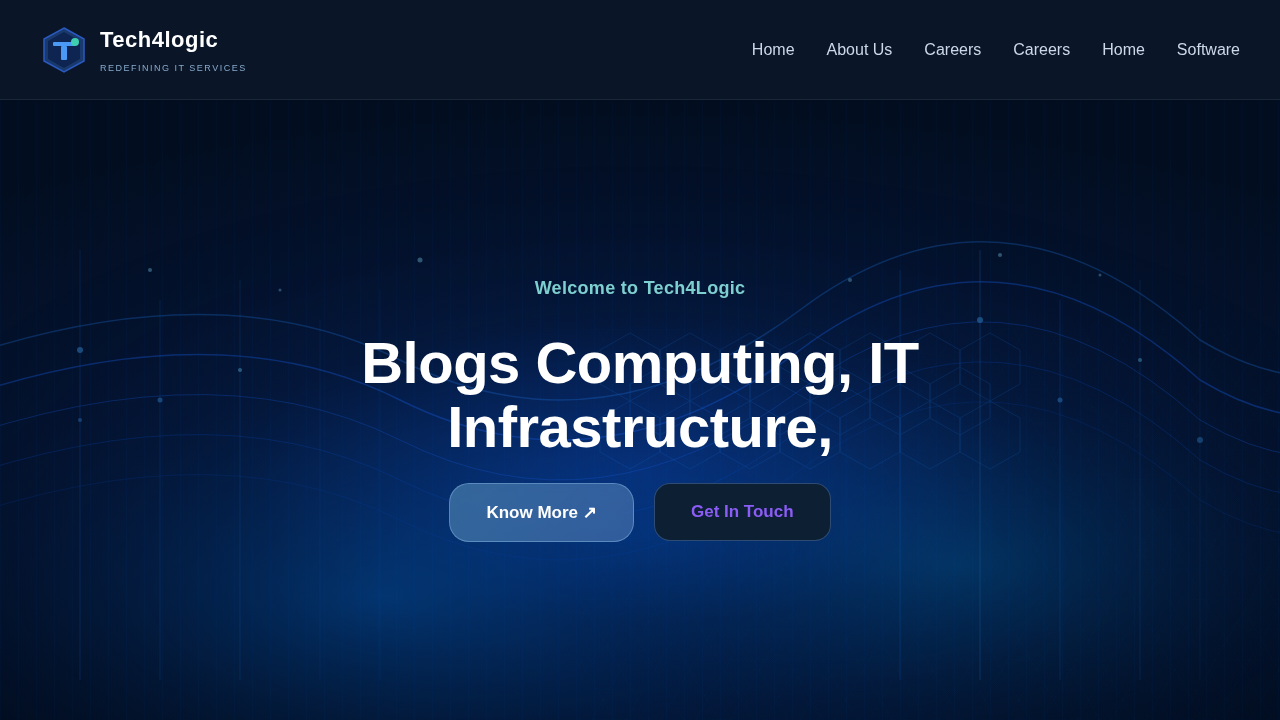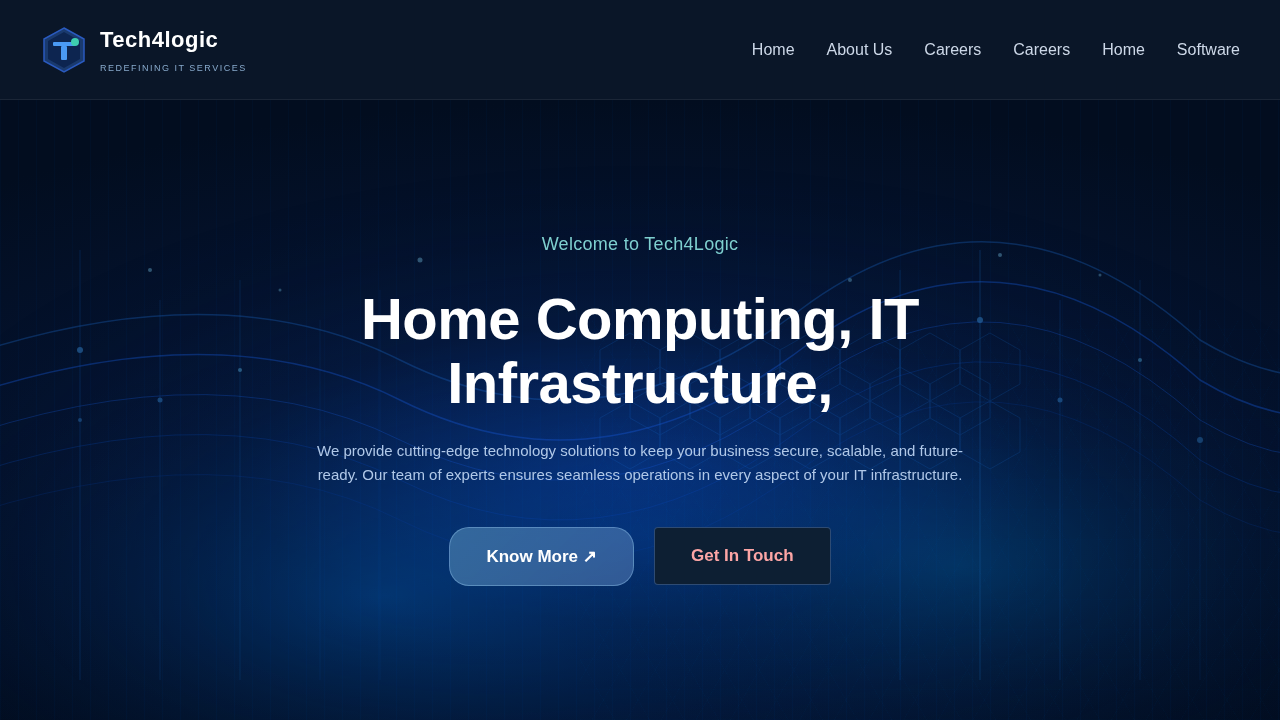--- a/index.html
+++ b/index.html
@@ -147,21 +147,21 @@
     
     .hero-content {
       position: relative;
       z-index: 5;
       max-width: 820px;
       padding: 0 20px;
     }
 
     .hero-subtitle {
       font-size: 18px;
-      font-weight: 400;
+      font-weight: 700;
       color: #7ecfcf;
       margin-bottom: 32px;
       letter-spacing: 0.3px;
     }
 
     .hero-title {
       font-size: 58px;
       font-weight: 800;
       color: #fff;
       line-height: 1.1;
@@ -195,23 +195,23 @@
       cursor: pointer;
       display: flex;
       align-items: center;
       gap: 8px;
       backdrop-filter: blur(4px);
     }
 
     .btn-get-in-touch {
       background: #0d1f33;
       border: 1px solid rgba(80,120,180,0.5);
-      color: #fca5a5;
+      color: #8b5cf6;
       padding: 18px 36px;
-      border-radius: 4px;
+      border-radius: 16px;
       font-size: 17px;
       font-weight: 600;
       cursor: pointer;
       display: flex;
       align-items: center;
       gap: 8px;
     }
   </style>
 </head>
 <body>
@@ -328,21 +328,20 @@
       <circle cx="1100" cy="175" r="1.5" fill="#88ddff" opacity="0.7"></circle>
     </g>
   </svg>
 
   <div class="hero-lines"></div>
   <div class="hex-overlay"></div>
 
   <div class="hero-content">
     <p class="hero-subtitle">Welcome to Tech4Logic</p>
     <h1 class="hero-title">
-      <span>Home Computing, IT Infrastructure,</span><br>
+      <span>Blogs Computing, IT Infrastructure,</span><br>
     </h1>
-    <p class="hero-desc">We provide cutting-edge technology solutions to keep your business secure, scalable, and future-ready. Our team of experts ensures seamless operations in every aspect of your IT infrastructure.</p>
     <div class="hero-buttons">
       <button class="btn-know-more">Know More ↗</button>
       <button class="btn-get-in-touch">Get In Touch</button>
     </div>
   </div>
 </section>
 
 </body></html>

